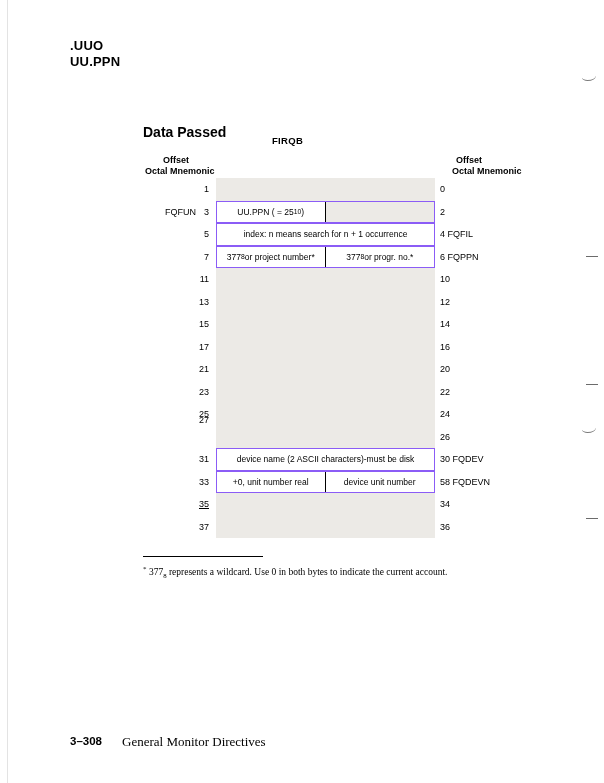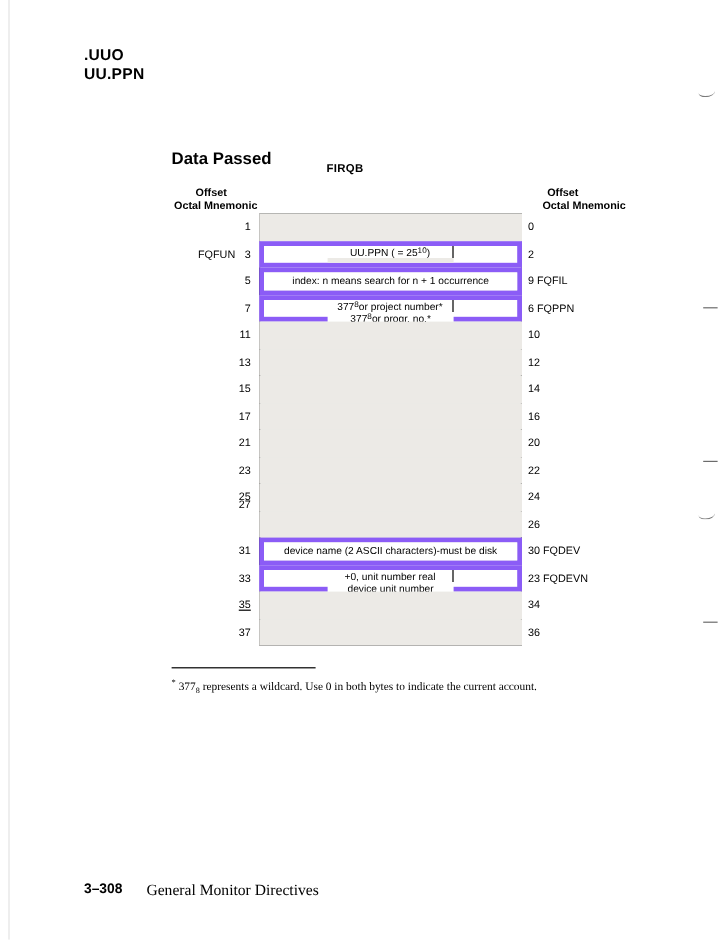--- a/index.html
+++ b/index.html
@@ -115,22 +115,21 @@
     background: #eceae6;
     font-family: "Liberation Sans", sans-serif;
     font-size: 8.5px;
     display: flex;
     align-items: center;
   }
   .row.white {
     background: #ffffff;
   }
   .row.bordered {
-    border: 4px solid #8b5cf6;
-    flex-direction: column;
+    border: 1px solid #8b5cf6;
   }
   .row .cell {
     height: 100%;
     display: flex;
     align-items: center;
     justify-content: center;
     box-sizing: border-box;
   }
   .row .cell.full { width: 100%; }
   .row .cell.half { width: 50%; }
@@ -269,21 +268,21 @@
         <div class="cell half" style="background: rgb(255, 255, 255); border-right: 1px solid rgb(0, 0, 0);">UU.PPN ( = 25<span class="sub">10</span>)</div>
         <div class="cell half" style="background: rgb(236, 234, 230);"></div>
       </div>
       <div class="off left" style="top: 28.5px;">3</div>
       <div class="mnem-left" style="top: 28.5px;">FQFUN</div>
       <div class="off right" style="top: 28.5px;">2</div>
       <div class="row white bordered" style="top: 45px; height: 22.5px;">
         <div class="cell full" style="background: rgb(255, 255, 255);">index: n means search for n + 1 occurrence</div>
       </div>
       <div class="off left" style="top: 51px;">5</div>
-      <div class="off right" style="top: 51px;">9 FQFIL</div>
+      <div class="off right" style="top: 51px;">4 FQFIL</div>
       <div class="row white bordered" style="top: 67.5px; height: 22.5px;">
         <div class="cell half" style="background: rgb(255, 255, 255); border-right: 1px solid rgb(0, 0, 0);">377<span class="sub">8</span> or project number*</div>
         <div class="cell half" style="background: rgb(255, 255, 255);">377<span class="sub">8</span> or progr. no.*</div>
       </div>
       <div class="off left" style="top: 73.5px;">7</div>
       <div class="off right" style="top: 73.5px;">6 FQPPN</div>
       <div class="row" style="top: 90px; height: 22.5px;"></div>
       <div class="off left" style="top: 96px;">11</div>
       <div class="off right" style="top: 96px;">10</div>
       <div class="row" style="top: 112.5px; height: 22.5px;"></div>
@@ -310,21 +309,21 @@
       <div class="row white bordered" style="top: 270px; height: 22.5px;">
         <div class="cell full" style="background: rgb(255, 255, 255);">device name (2 ASCII characters)-must be disk</div>
       </div>
       <div class="off left" style="top: 276px;">31</div>
       <div class="off right" style="top: 276px;">30 FQDEV</div>
       <div class="row white bordered" style="top: 292.5px; height: 22.5px;">
         <div class="cell half" style="background: rgb(255, 255, 255); border-right: 1px solid rgb(0, 0, 0);">+0, unit number real</div>
         <div class="cell half" style="background: rgb(255, 255, 255);">device unit number</div>
       </div>
       <div class="off left" style="top: 298.5px;">33</div>
-      <div class="off right" style="top: 298.5px;">23 FQDEVN</div>
+      <div class="off right" style="top: 298.5px;">58 FQDEVN</div>
       <div class="row" style="top: 315px; height: 22.5px;"></div>
       <div class="off left" style="top: 321px; text-decoration: underline;">35</div>
       <div class="off right" style="top: 321px;">34</div>
       <div class="row" style="top: 337.5px; height: 22.5px;"></div>
       <div class="off left" style="top: 343.5px;">37</div>
       <div class="off right" style="top: 343.5px;">36</div>
     </div>
 
   <div class="fn-rule"></div>
   <div class="footnote">

